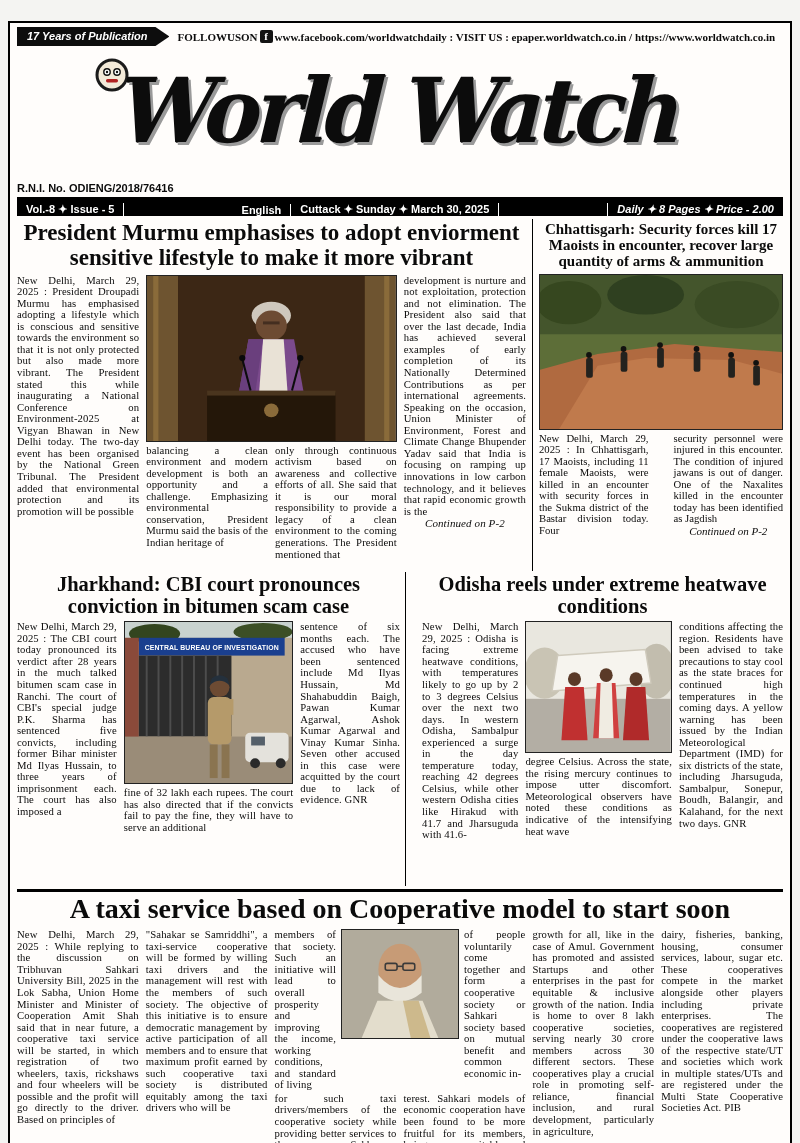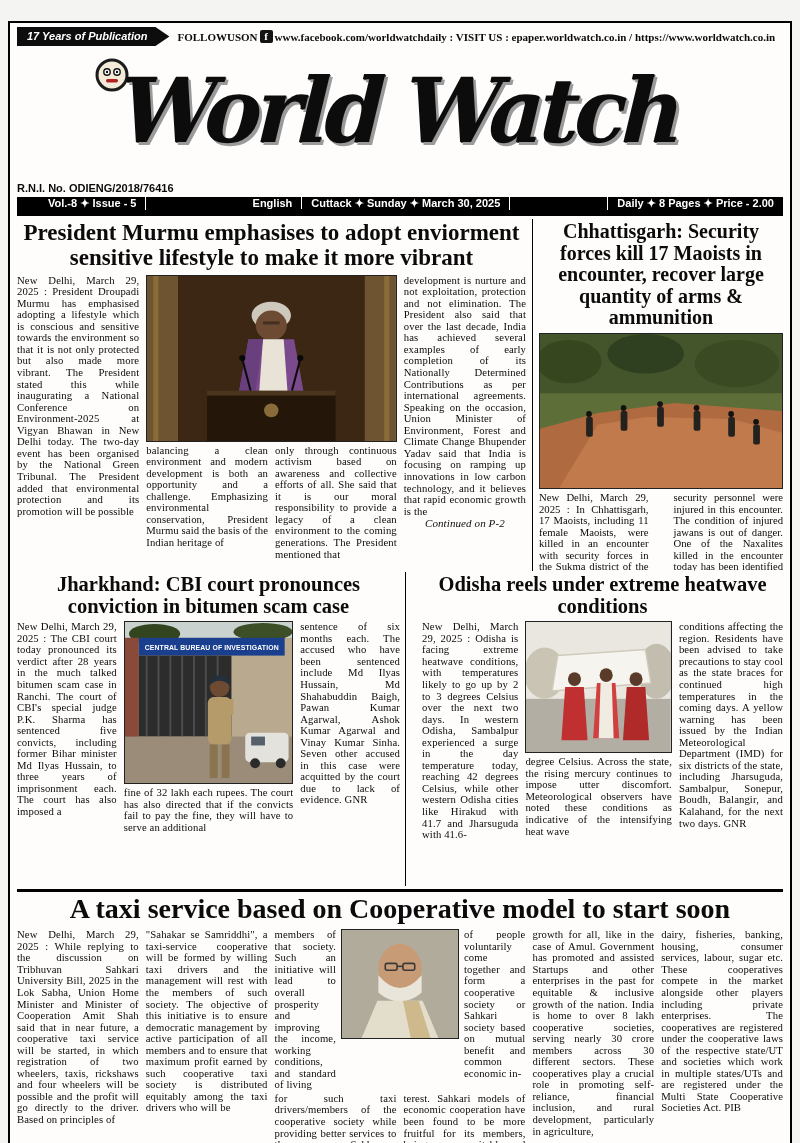--- a/index.html
+++ b/index.html
@@ -23,44 +23,44 @@
   .masthead { position:relative; height:136px; text-align:center; }
   .mast-title { font-family:"DejaVu Serif", serif; font-style:italic; font-weight:bold;
                 font-size:86px; letter-spacing:-5px; line-height:130px; color:#0c0c0c;
                 transform:skewX(-3deg) scaleY(1.04); transform-origin:center;
                 text-shadow:3px 3px 0 #9a9a9a, 1px 1px 0 #555; white-space:nowrap; }
   .emblem { position:absolute; left:78px; top:12px; }
   .rni { text-align:left; font-family:"Liberation Sans",sans-serif; font-weight:bold;
          font-size:11px; height:15px; }
 
   
-  .infobar { display:flex; align-items:flex-start; background:#000; color:#fff; height:19px;
-             font-family:"Liberation Sans",sans-serif; font-weight:bold; font-size:11px; margin-bottom:3px;padding-left:22px; }
+  .infobar { display:flex; align-items:flex-end; background:#000; color:#fff; height:19px;
+             font-family:"Liberation Sans",sans-serif; font-weight:bold; font-size:11px; margin-bottom:3px; }
   .seg { display:flex; align-items:center; padding:0 9px; white-space:nowrap; }
   .seg.sep-r { border-right:1.5px solid #fff; }
-  .seg.sep-l { border-left:1.5px solid #fff; }
+  .seg.sep-l { border-left:1.5px solid #fff;font-style:italic; }
   .spacer { flex:1; }
 
   
   .h-main  { font-weight:bold; text-align:center; line-height:1.08; }
   .story-body { display:flex; gap:7px; text-align:justify; font-size:10.7px; line-height:1.08;
                 letter-spacing:0.1px; }
   .col { flex:1; min-width:0; }
   .photo { display:block; width:100%; border:1px solid #222; background:#ccc; }
   .continued { font-style:italic; text-align:center; font-size:11px; margin-top:1px; }
 
   
   .band-top { display:flex; height:352px; overflow:hidden; }
   .lead { width:515px; padding-right:6px; }
   .lead .h-main { font-size:23px; margin:2px 0 4px; }
   .lead-mid { flex:2.05; min-width:0; }
   .lead-mid .photo { height:167px; margin-bottom:3px; }
   .mid-cols { display:flex; gap:7px; }
   .chh { flex:1; border-left:1.5px solid #000; padding-left:6px; overflow:hidden; }
-  .chh .h-main { font-size:20px; margin:2px 0 4px;text-align:center; }
+  .chh .h-main { font-size:15px; margin:2px 0 4px;text-align:center; }
   .chh .photo { height:156px; margin-bottom:3px; }
   .two-cols { display:flex; gap:25px; text-align:justify; font-size:10.7px; line-height:1.08; }
 
   
   .band-mid { display:flex; height:314px; overflow:hidden; margin-top:1px; }
   .jhar { width:388px; padding-right:5px; }
   .jhar .h-main { font-size:20.5px; margin:1px 0 4px; }
   .jhar-mid { flex:1.7; min-width:0; }
   .jhar-mid .photo { height:163px; margin-bottom:3px; }
   .odisha { flex:1; border-left:1.5px solid #000; padding-left:16px; overflow:hidden; }

